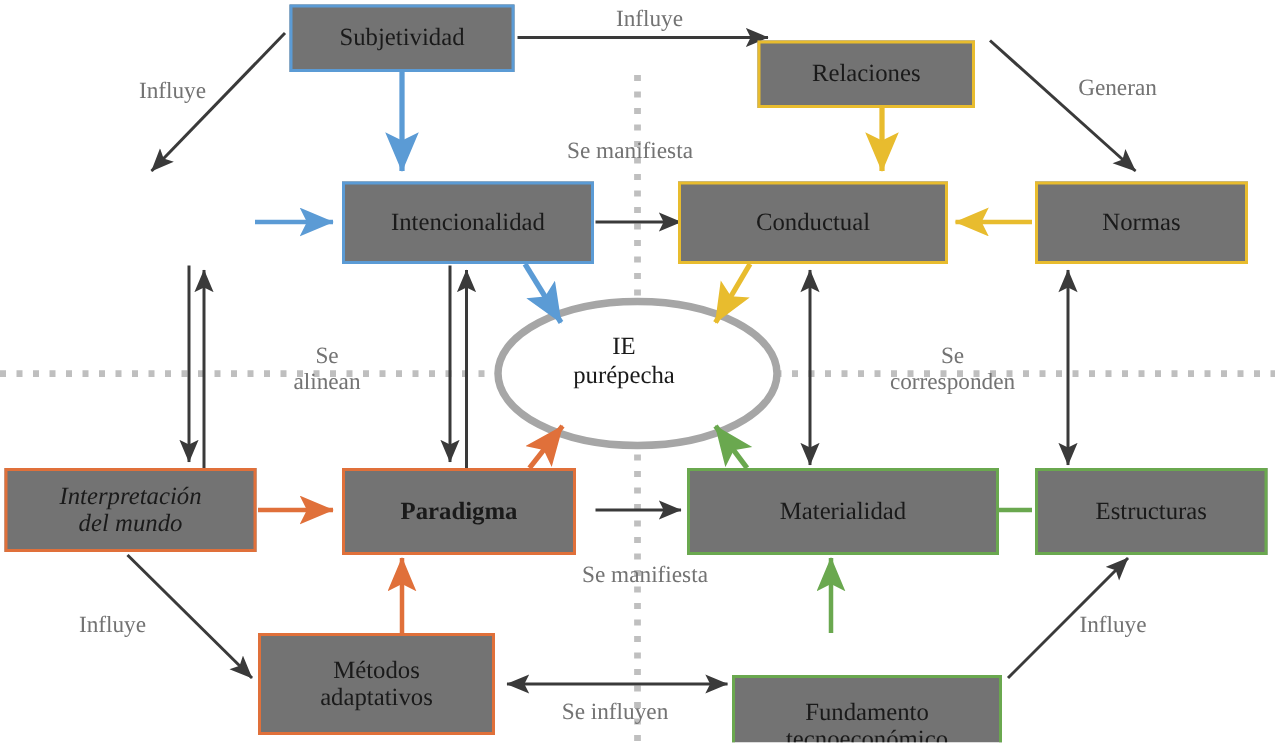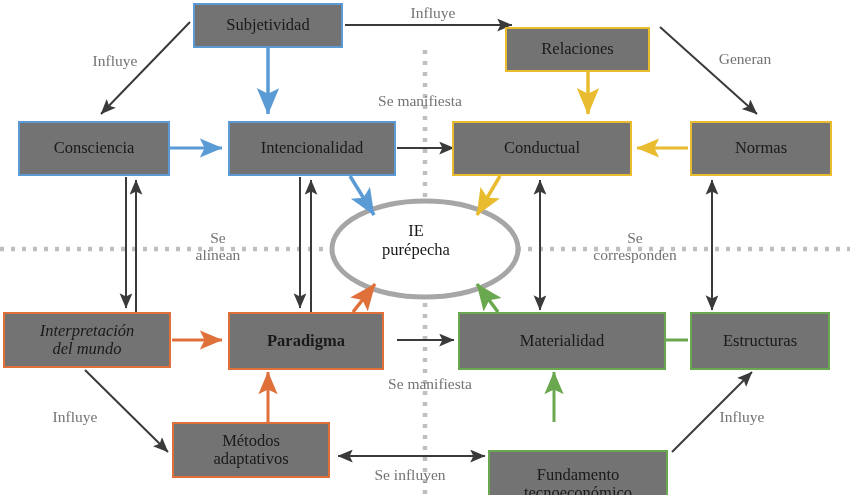--- a/index.html
+++ b/index.html
@@ -148,23 +148,20 @@
   </svg>
 
   <div class="node-box" style="left:193px; top:3px; width:150px; height:45px; border-color:#5b9bd5;">
     <span class="node-label">Subjetividad</span>
   </div>
 
   <div class="node-box" style="left:505px; top:3px; width:145px; height:45px; border-color:#e8bc2e;margin-top:24px;">
     <span class="node-label">Relaciones</span>
   </div>
 
-  <div class="node-box" style="left:18px; top:121px; width:152px; height:55px; border-color:#5b9bd5;">
-    <span class="node-label">Consciencia</span>
-  </div>
 
   <div class="node-box" style="left:228px; top:121px; width:168px; height:55px; border-color:#5b9bd5;text-align:right;">
     <span class="node-label">Intencionalidad</span>
   </div>
 
   <div class="node-box" style="left:452px; top:121px; width:180px; height:55px; border-color:#e8bc2e;">
     <span class="node-label">Conductual</span>
   </div>
 
   <div class="node-box" style="left:690px; top:121px; width:142px; height:55px; border-color:#e8bc2e;">
@@ -177,25 +174,25 @@
   </div>
 
   <div class="node-box" style="left:228px; top:312px; width:156px; height:58px; border-color:#e0703a;font-weight:bold;">
     <span class="node-label">Paradigma</span>
   </div>
 
   <div class="node-box" style="left:458px; top:312px; width:208px; height:58px; border-color:#6aa84f;">
     <span class="node-label">Materialidad</span>
   </div>
 
-  <div class="node-box" style="left:690px; top:312px; width:140px; height:58px; border-color:#6aa84f;">
+  <div class="node-box" style="left:690px; top:312px; width:155px; height:58px; border-color:#6aa84f;">
     <span class="node-label">Estructuras</span>
   </div>
 
-  <div class="node-box" style="left:172px; top:422px; width:158px; height:56px; border-color:#e0703a;">
+  <div class="node-box" style="left:172px; top:422px; width:158px; height:68px; border-color:#e0703a;">
     <span class="node-label">Métodos
 adaptativos</span>
   </div>
 
   <div class="node-box" style="left:488px; top:422px; width:180px; height:68px; border-color:#6aa84f;margin-top:28px;">
     <span class="node-label">Fundamento
 tecnoeconómico</span>
   </div>
 
   <div class="core-label" style="left:336px; top:222px; width:160px;">IE

